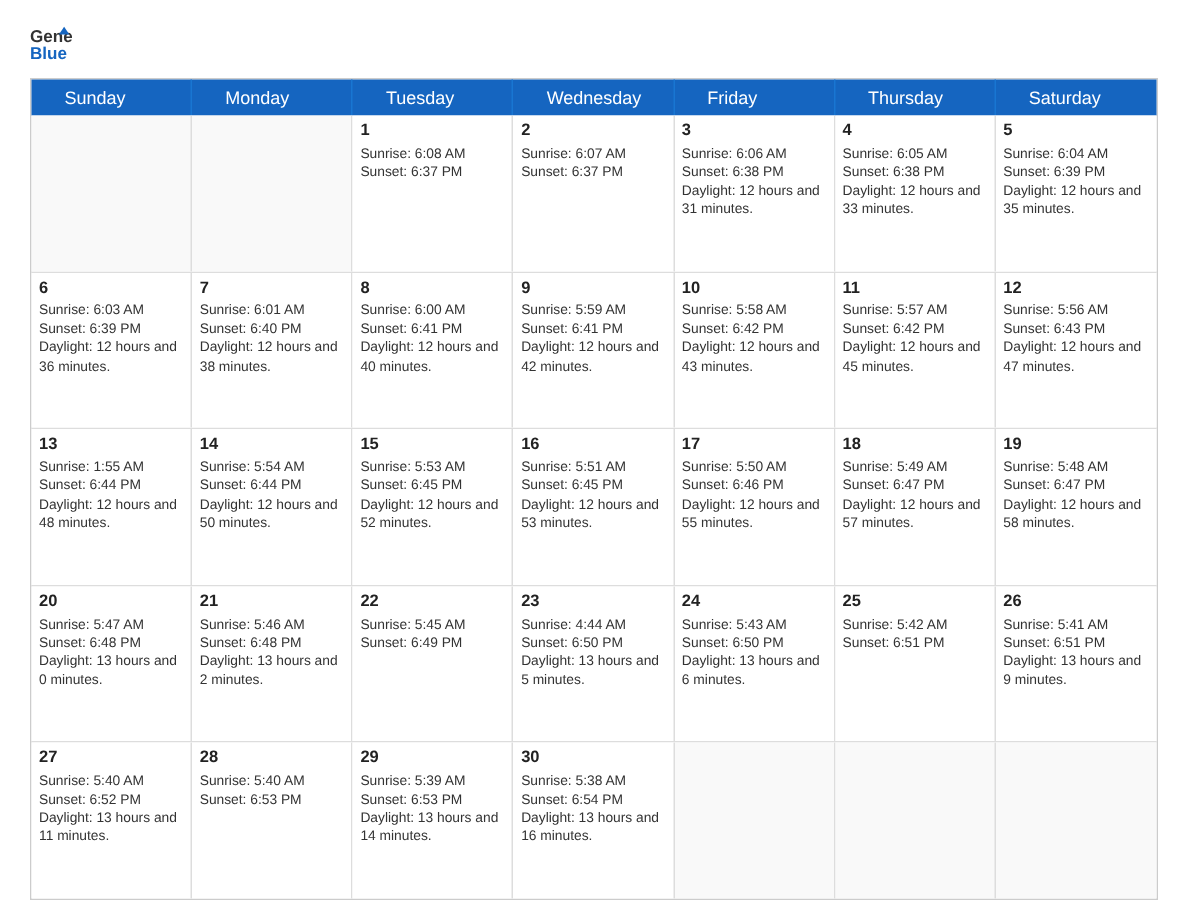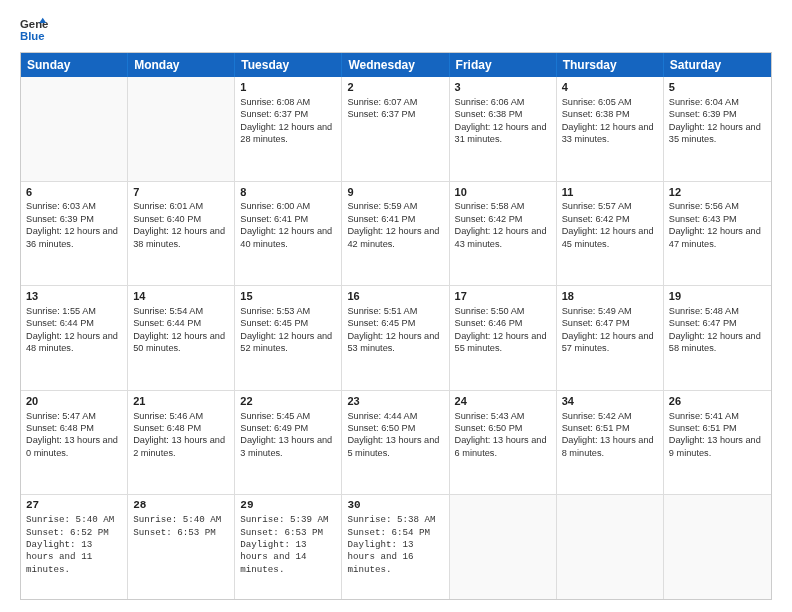--- a/index.html
+++ b/index.html
@@ -53,38 +53,39 @@
       flex-direction: column;
     }
     .cal-header-row {
       display: grid;
       grid-template-columns: repeat(7, 1fr);
       background: #1565C0;
     }
     .cal-header-cell {
       color: #fff;
       font-size: 12px;
-      font-weight: bold;
+      font-weight: normal;
       padding: 5px 6px;
       border-right: 1px solid #1976D2;
       text-align: left;
+      margin-left: 16px;
     }
     .cal-header-cell:last-child { border-right: none; }
     .cal-body {
       flex: 1;
       display: flex;
       flex-direction: column;
     }
     .cal-row {
       display: grid;
       grid-template-columns: repeat(7, 1fr);
       flex: 1;
       border-bottom: 1px solid #ddd;
     }
-    .cal-row:last-child { border-bottom: none; font-family: Liberation Mono, monospace; }
+    .cal-row:last-child { border-bottom: none; }
     .cal-cell {
       border-right: 1px solid #ddd;
       padding: 3px 5px;
       font-size: 9.2px;
       color: #333;
       line-height: 1.35;
       vertical-align: top;
       background: #fff;
     }
     .cal-cell:last-child { border-right: none; }
@@ -126,21 +127,20 @@
         <div class="cal-header-cell">Saturday</div>
       </div>
     <div class="cal-body">
     <div class="cal-row">
           <div class="cal-cell empty"></div>
           <div class="cal-cell empty"></div>
           <div class="cal-cell">
             <span class="day-num">1</span>
             <div>Sunrise: 6:08 AM</div>
             <div>Sunset: 6:37 PM</div>
-            <div>Daylight: 12 hours and 28 minutes.</div>
           </div>
           <div class="cal-cell">
             <span class="day-num">2</span>
             <div>Sunrise: 6:07 AM</div>
             <div>Sunset: 6:37 PM</div>
           </div>
           <div class="cal-cell">
             <span class="day-num">3</span>
             <div>Sunrise: 6:06 AM</div>
             <div>Sunset: 6:38 PM</div>
@@ -257,39 +257,37 @@
           <div class="cal-cell">
             <span class="day-num">21</span>
             <div>Sunrise: 5:46 AM</div>
             <div>Sunset: 6:48 PM</div>
             <div>Daylight: 13 hours and 2 minutes.</div>
           </div>
           <div class="cal-cell">
             <span class="day-num">22</span>
             <div>Sunrise: 5:45 AM</div>
             <div>Sunset: 6:49 PM</div>
-            <div>Daylight: 13 hours and 3 minutes.</div>
           </div>
           <div class="cal-cell">
             <span class="day-num">23</span>
             <div>Sunrise: 4:44 AM</div>
             <div>Sunset: 6:50 PM</div>
             <div>Daylight: 13 hours and 5 minutes.</div>
           </div>
           <div class="cal-cell">
             <span class="day-num">24</span>
             <div>Sunrise: 5:43 AM</div>
             <div>Sunset: 6:50 PM</div>
             <div>Daylight: 13 hours and 6 minutes.</div>
           </div>
           <div class="cal-cell">
-            <span class="day-num">34</span>
+            <span class="day-num">25</span>
             <div>Sunrise: 5:42 AM</div>
             <div>Sunset: 6:51 PM</div>
-            <div>Daylight: 13 hours and 8 minutes.</div>
           </div>
           <div class="cal-cell">
             <span class="day-num">26</span>
             <div>Sunrise: 5:41 AM</div>
             <div>Sunset: 6:51 PM</div>
             <div>Daylight: 13 hours and 9 minutes.</div>
           </div>
         </div>
         <div class="cal-row">
           <div class="cal-cell">

